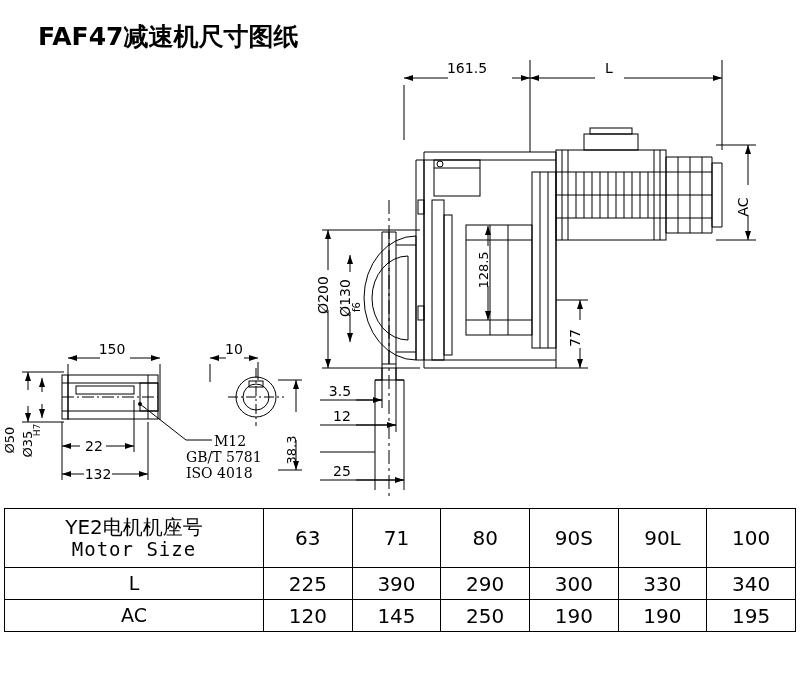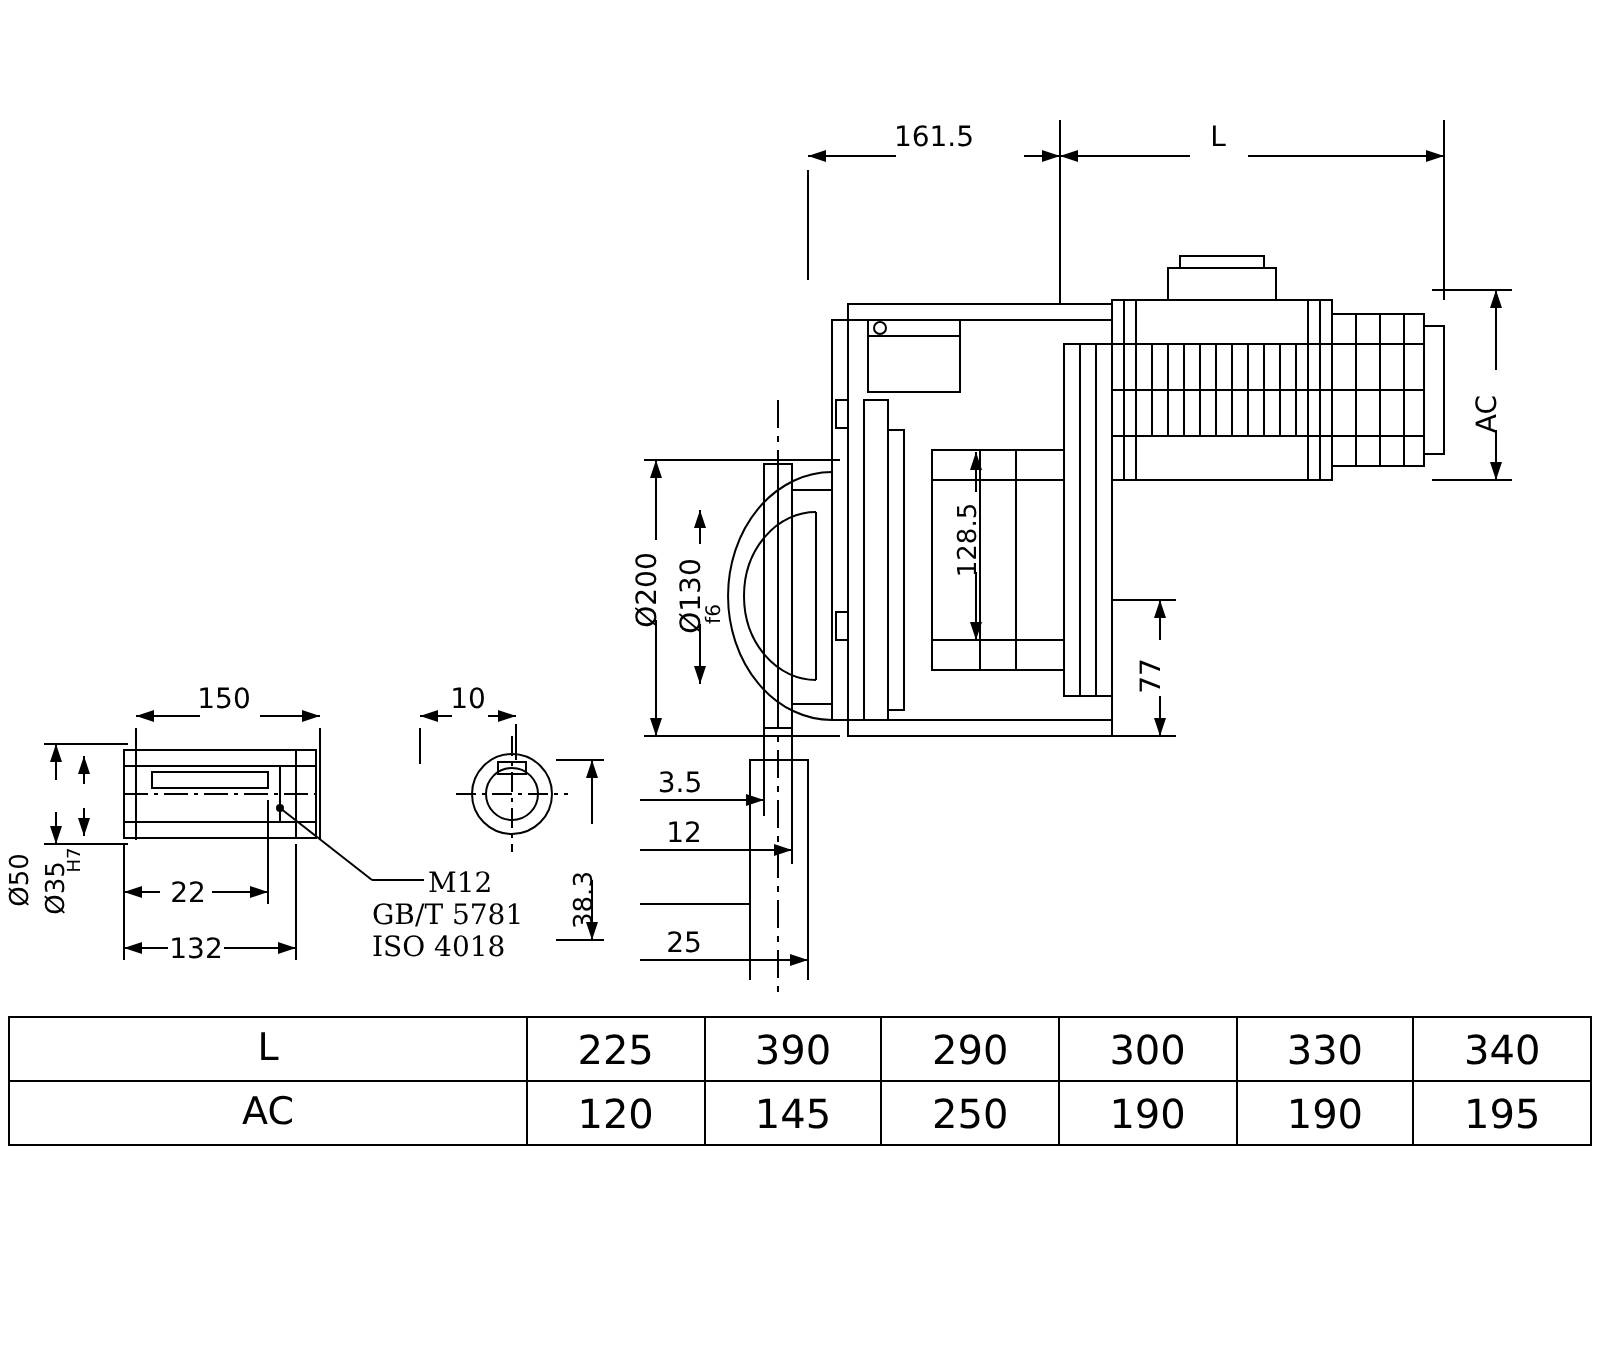--- a/index.html
+++ b/index.html
@@ -101,20 +101,21 @@
   #spec-table td.val {
     font-family: "DejaVu Sans", sans-serif;
     font-size: 20px;
   }
 </style>
 </head>
 <body>
 
 <div class="page">
 
+  <div id="page-title">FAF47减速机尺寸图纸</div>
 
 
   <svg id="drawing" width="800" height="681" viewBox="0 0 800 681">
     <g fill="none" stroke="#000" stroke-width="1" stroke-linecap="butt" stroke-linejoin="miter">
 
       <line x1="404" y1="78" x2="448" y2="78"></line>
       <line x1="512" y1="78" x2="530" y2="78"></line>
       <path d="M404,78 l9,-3 l0,6 z" fill="#000" stroke="none"></path>
       <path d="M530,78 l-9,-3 l0,6 z" fill="#000" stroke="none"></path>
 
@@ -342,20 +343,32 @@
       <text x="296" y="450" text-anchor="middle" font-size="13" transform="rotate(-90 296 450)">38.3</text>
 
       <text x="214" y="446" font-family="DejaVu Serif, serif" font-size="14">M12</text>
       <text x="186" y="462" font-family="DejaVu Serif, serif" font-size="14">GB/T 5781</text>
       <text x="186" y="478" font-family="DejaVu Serif, serif" font-size="14">ISO 4018</text>
     </g>
   </svg>
 
   <table id="spec-table">
     <tbody>
+      <tr class="head-row">
+        <td class="head-cell">
+          <span class="cn">YE2电机机座号</span>
+          <span class="en">Motor Size</span>
+        </td>
+        <td class="val">63</td>
+        <td class="val">71</td>
+        <td class="val">80</td>
+        <td class="val">90S</td>
+        <td class="val">90L</td>
+        <td class="val">100</td>
+      </tr>
       <tr>
         <td class="head-cell">L</td>
         <td class="val">225</td>
         <td class="val">390</td>
         <td class="val">290</td>
         <td class="val">300</td>
         <td class="val">330</td>
         <td class="val">340</td>
       </tr>
       <tr>

